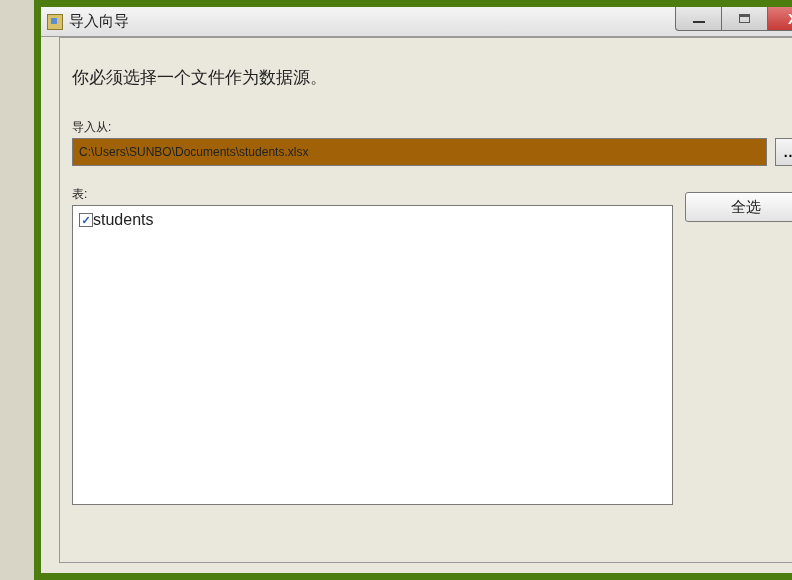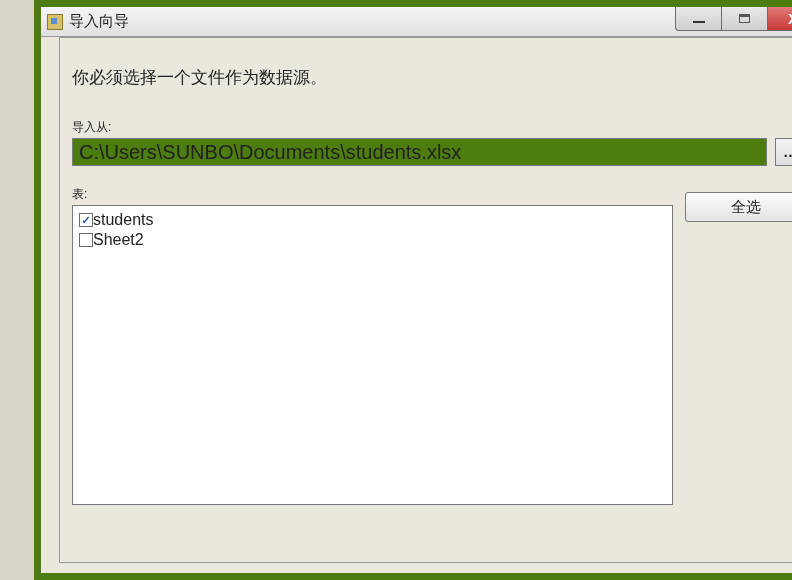--- a/index.html
+++ b/index.html
@@ -100,22 +100,22 @@
       font-size: 17px;
       color: #222;
     }
     .field-block { padding: 30px 12px 0 12px; }
     .field-label { font-size: 12px; color: #222; margin-bottom: 2px; }
     .row { display: flex; align-items: center; gap: 8px; }
     .textbox {
       flex: 1;
       height: 28px;
       border: 1px solid #7a7a7a;
-      background: #4d7c0f;
-      font-size: 20px;
+      background: #a16207;
+      font-size: 12px;
       padding: 2px 6px;
       color: #222;
       font-family: inherit;
     }
     .browse-btn {
       width: 32px; height: 28px;
       border: 1px solid #7a7a7a;
       background: linear-gradient(#f5f5f5,#ddd);
       display: flex;
       align-items: center; justify-content: center;
@@ -208,24 +208,20 @@
       </div>
 
       <div class="tables-area">
         <div class="tables-col">
           <div class="field-label">表:</div>
           <div class="listbox">
             <div class="list-item">
               <span class="chk checked"></span>
               <span>students</span>
             </div>
-            <div class="list-item">
-              <span class="chk"></span>
-              <span>Sheet2</span>
-            </div>
           </div>
         </div>
         <div class="side-btns">
           <div class="side-btn">全选</div>
         </div>
       </div>
 
     </div>
   </div>
 </div>

